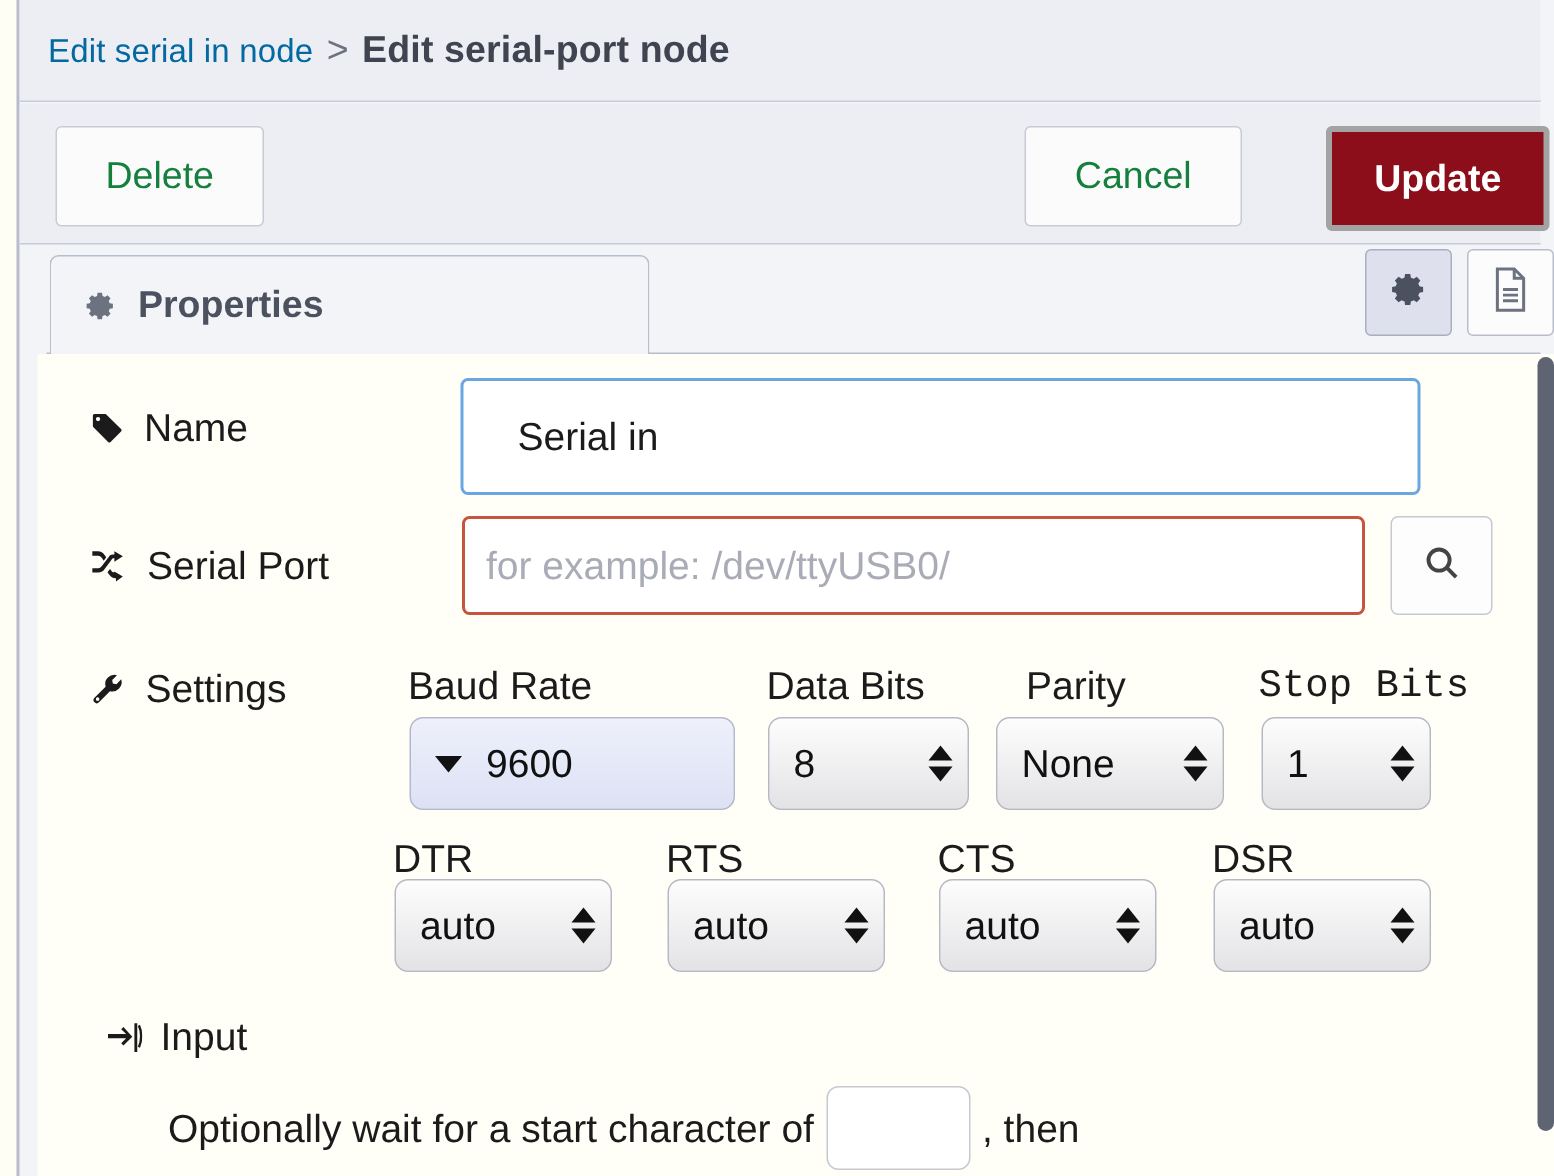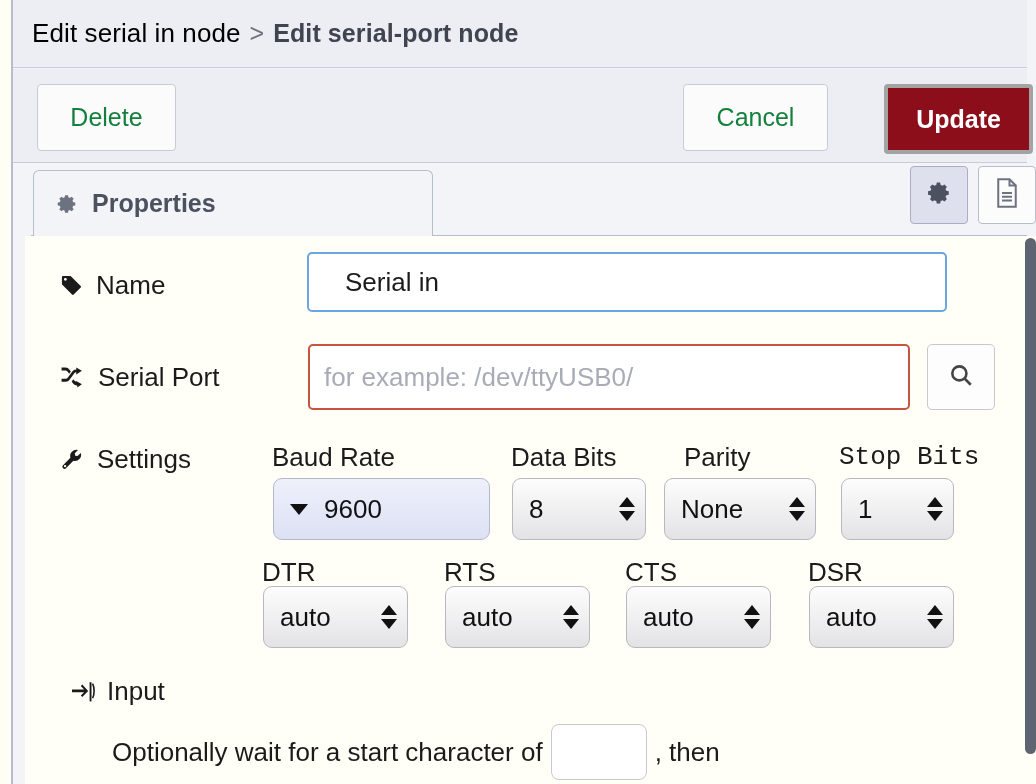--- a/index.html
+++ b/index.html
@@ -38,22 +38,22 @@
     left: 0; top: 0;
     width: 1014px;
     height: 68px;
     background: #eceef4;
     border-bottom: 1px solid #c9ccd8;
     display: flex;
     align-items: center;
     padding-left: 19px;
   }
   .crumb-prev {
-    font-size: 26px;
-    color: #000000;
+    font-size: 22px;
+    color: #0369a1;
     letter-spacing: .1px;
   }
   .crumb-sep {
     font-size: 25px;
     color: #6d7280;
     margin: 0 9px;
   }
   .crumb-cur {
     font-size: 25px;
     font-weight: bold;
@@ -176,21 +176,21 @@
     border-radius: 5px;
     font-size: 26px;
     font-family: "Liberation Sans", sans-serif;
     color: #1b1b1b;
     padding: 0 14px;
     outline: none;
   }
   .textinput::placeholder { color: #a9acb6; }
   #input-name {
     position: absolute; left: 247px; top: 0;
-    width: 640px; height: 60px;
+    width: 640px; height: 78px;
     border: 2px solid #6aa6e0;
     padding-left: 36px;
   }
   #input-port {
     position: absolute; left: 248px; top: 0;
     width: 602px; height: 66px;
     border: 2px solid #c7543f;
   }
   #btn-port-search {
     position: absolute; left: 867px; top: 0;

